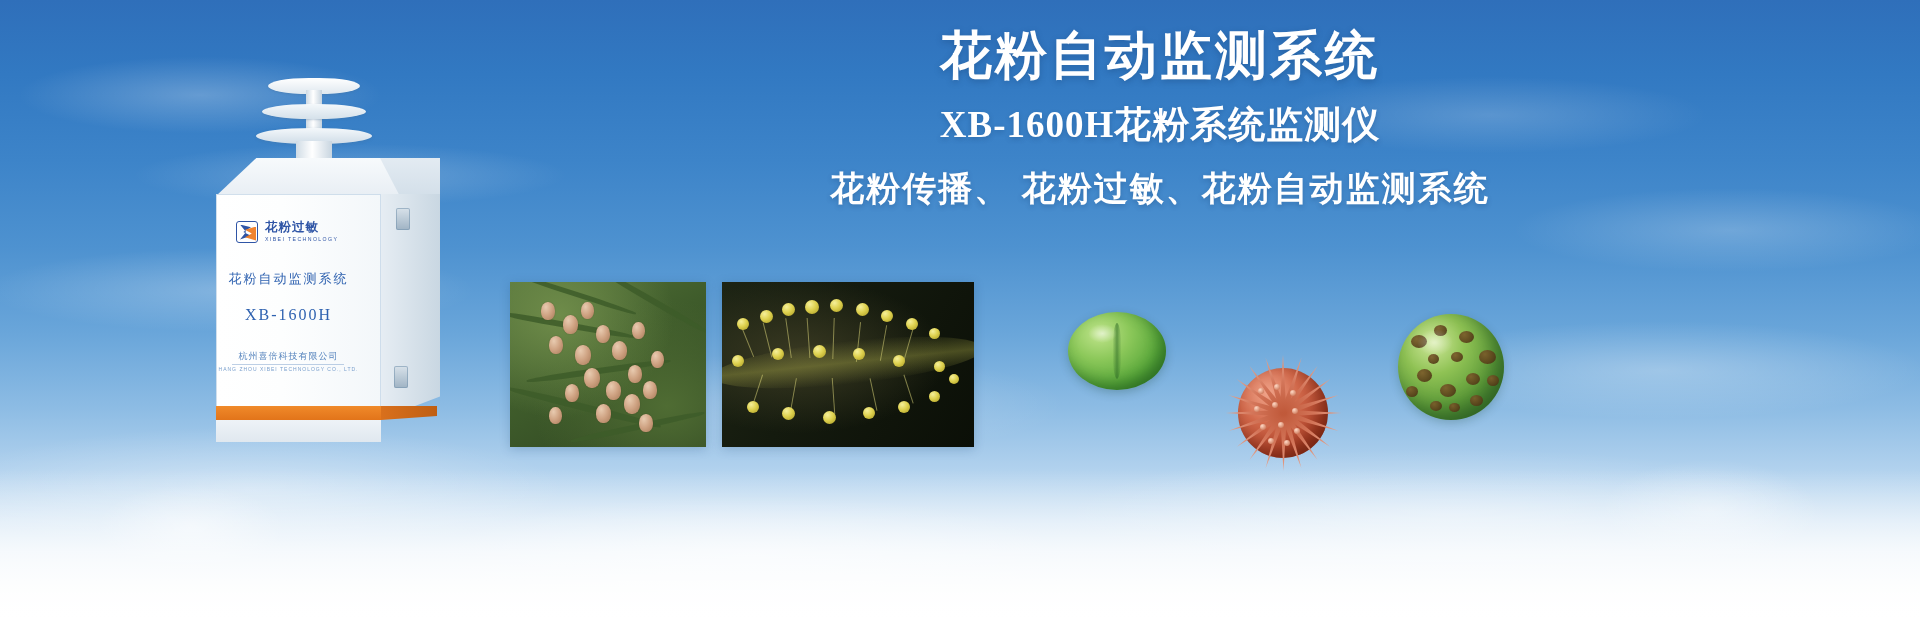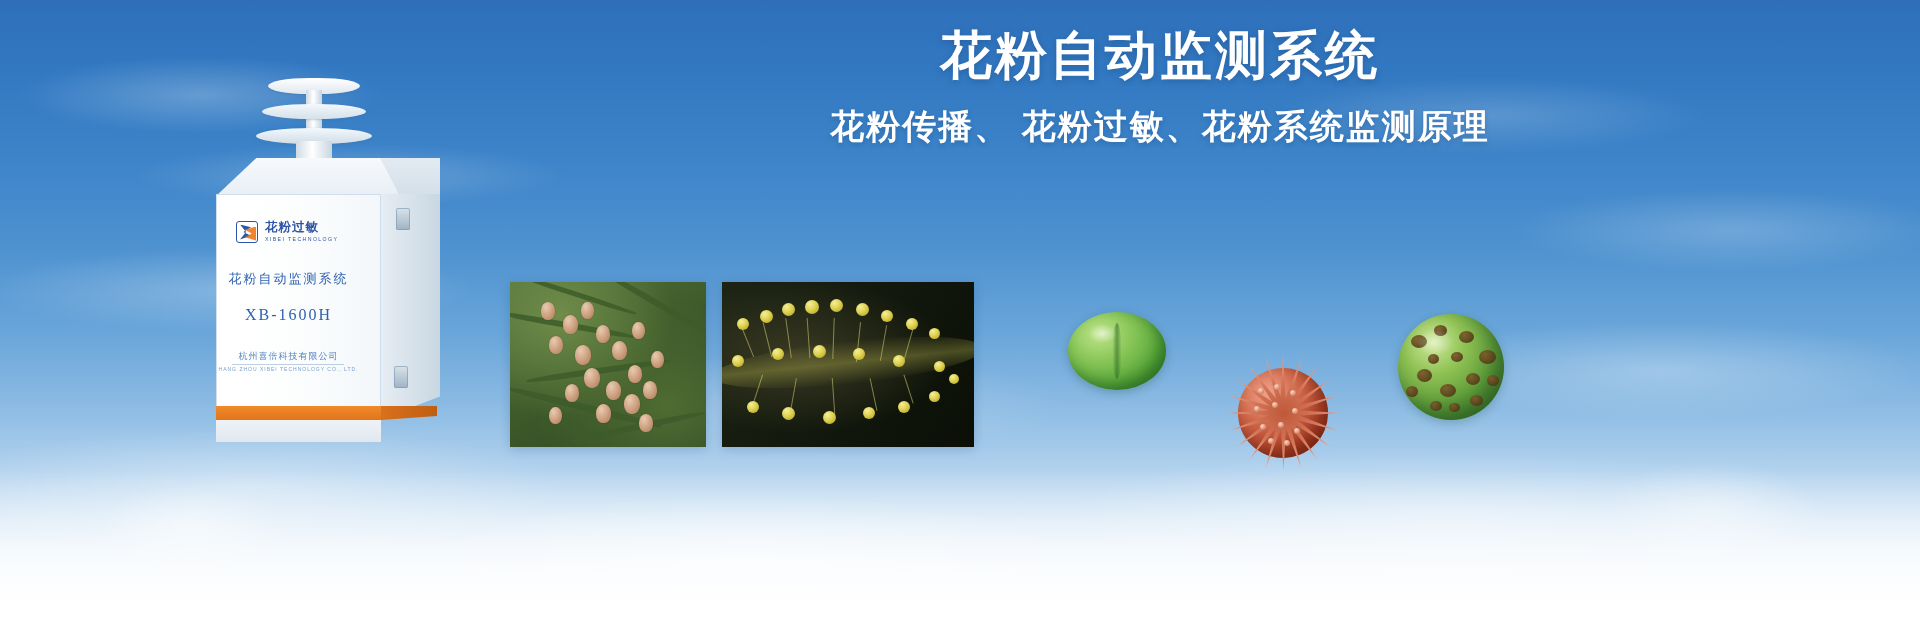--- a/index.html
+++ b/index.html
@@ -344,21 +344,22 @@
   <div class="cloudband" style="left:420px; top:330px; width:760px; height:150px; opacity:.26;"></div>
   <div class="cloudband" style="left:-200px;top:400px; width:900px; height:180px; opacity:.42;"></div>
   <div class="cloudband" style="left:900px; top:420px; width:1100px;height:190px; opacity:.40;"></div>
   <div class="cloudband" style="left:300px; top:470px; width:900px; height:170px; opacity:.45;"></div>
   <div class="cloud" style="left:60px;  top:468px; width:260px; height:120px; opacity:.55;"></div>
   <div class="cloud" style="left:1560px;top:440px; width:300px; height:140px; opacity:.45;"></div>
   <div class="haze" style="top:470px; height:149px; background:linear-gradient(to bottom, rgba(255,255,255,0), rgba(255,255,255,.72) 55%, rgba(255,255,255,.98) 100%);"></div>
 
   <div class="headings">
     <div class="h-main">花粉自动监测系统</div>
-    <div class="h-desc">花粉传播、 花粉过敏、花粉系统监测原理</div>
+    <div class="h-sub">XB-1600H花粉系统监测仪</div>
+    <div class="h-desc">花粉传播、 花粉过敏、花粉自动监测系统</div>
   </div>
 
   <div id="device">
     <div class="inlet-cap"></div>
     <div class="inlet-stem"></div>
     <div class="inlet-cap2"></div>
     <div class="inlet-cap3"></div>
     <div class="inlet-neck"></div>
 
     <div class="cab-top"></div>

